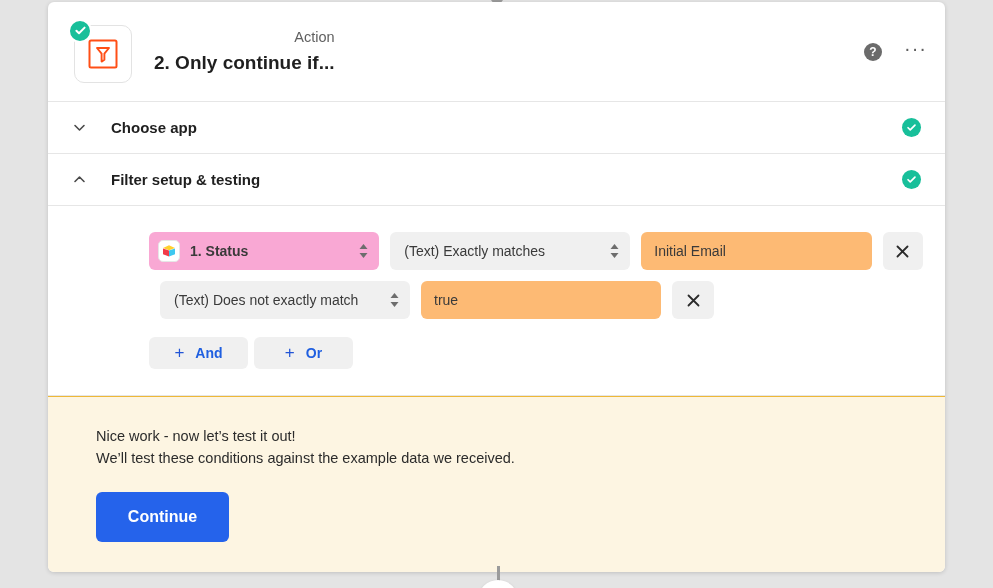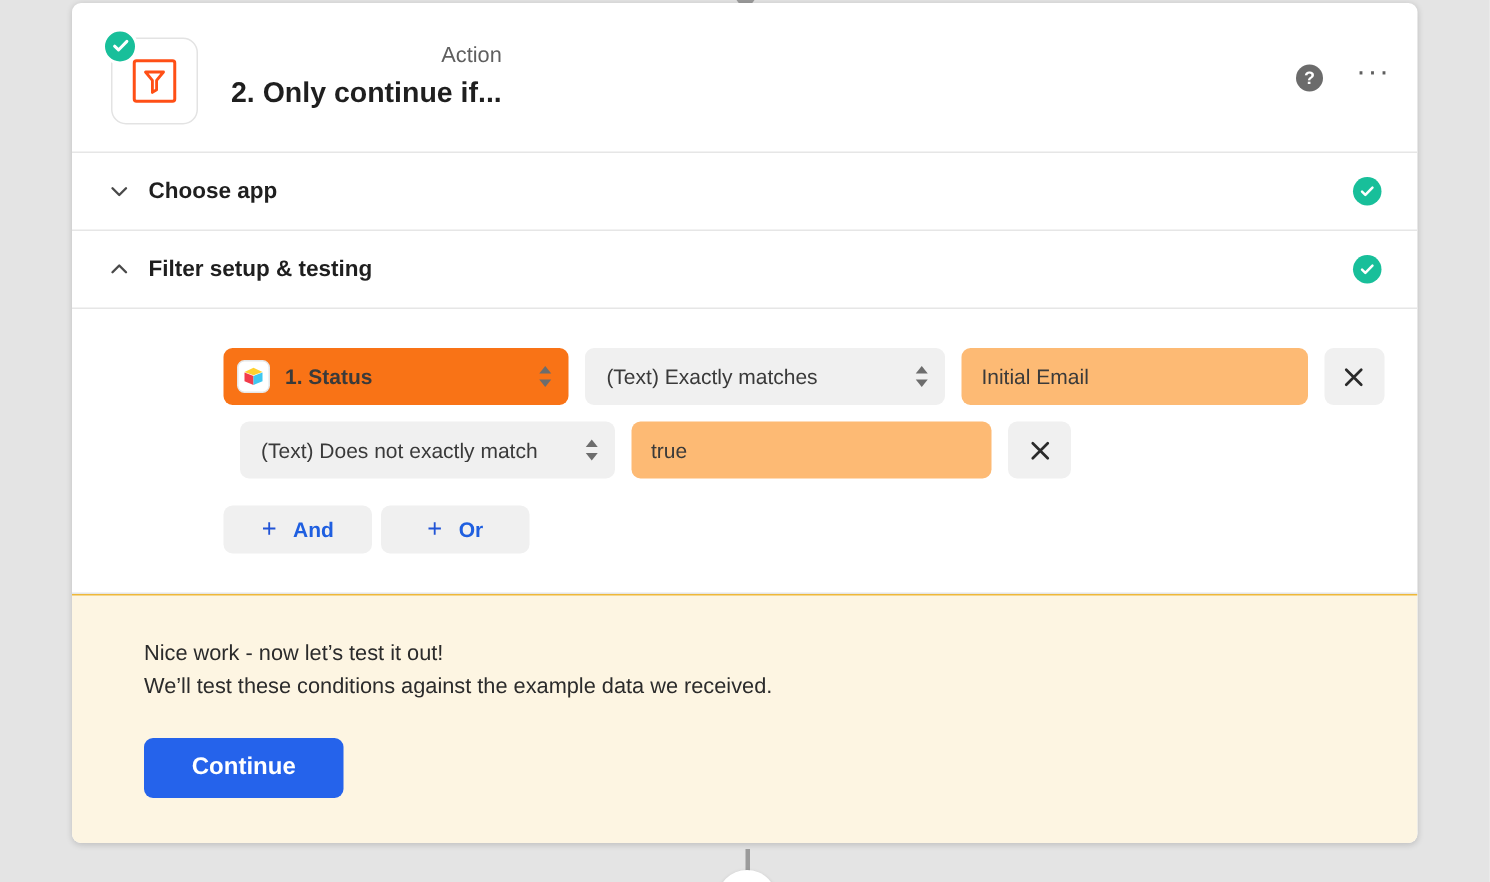--- a/index.html
+++ b/index.html
@@ -101,20 +101,21 @@
     line-height: 10px; cursor: pointer; padding-bottom: 8px;
   }
 
   
   .section-row {
     display: flex; align-items: center;
     height: 52px;
     padding: 0 24px 0 24px;
     border-bottom: 1px solid #e6e6e6;
     cursor: pointer;
+    gap: 12px;
   }
   .chevron {
     width: 22px; flex: 0 0 auto; display: flex; align-items: center; color: #4a4a4a;
   }
   .section-label {
     font-size: 15px; font-weight: bold; color: #1f1f1f;
     margin-left: 5px;
   }
   .section-spacer { flex: 1 1 auto; }
   .section-check {
@@ -129,21 +130,21 @@
     border-bottom: 1px solid #e6e6e6;
   }
   .only-continue-label {
     font-size: 13.5px; color: #2b2b2b; margin-bottom: 13px;
   }
   .condition-row {
     display: flex; align-items: center; margin-bottom: 11px;
   }
   .field-select {
     width: 240px; height: 38px;
-    background: #f97316; border-radius: 6px;
+    background: #f9a8d4; border-radius: 6px;
     display: flex; align-items: center;
     padding: 0 10px 0 9px;
     cursor: pointer;
   }
   .field-mini-icon {
     width: 22px; height: 22px; border-radius: 5px;
     background: #fff; border: 1px solid #e6e6e6;
     flex: 0 0 auto; margin-right: 10px;
     display: flex; align-items: center; justify-content: center;
     overflow: hidden;
@@ -193,21 +194,21 @@
   .notice {
     background: #fdf5e2;
     border-top: 1px solid #eeb838;
     padding: 28px 22px 30px 48px;
   }
   .notice-line {
     font-size: 14.5px; color: #2b2b2b; line-height: 1.55;
   }
   .continue-btn {
     margin-top: 22px;
-    width: 133px; height: 40px;
+    width: 133px; height: 50px;
     background: #2563eb; border: none; border-radius: 6px;
     color: #ffffff; font-size: 16px; font-weight: bold;
     font-family: "Liberation Sans", sans-serif;
     cursor: pointer;
   }
 </style>
 </head>
 <body>
 
 <div id="connector-top">

